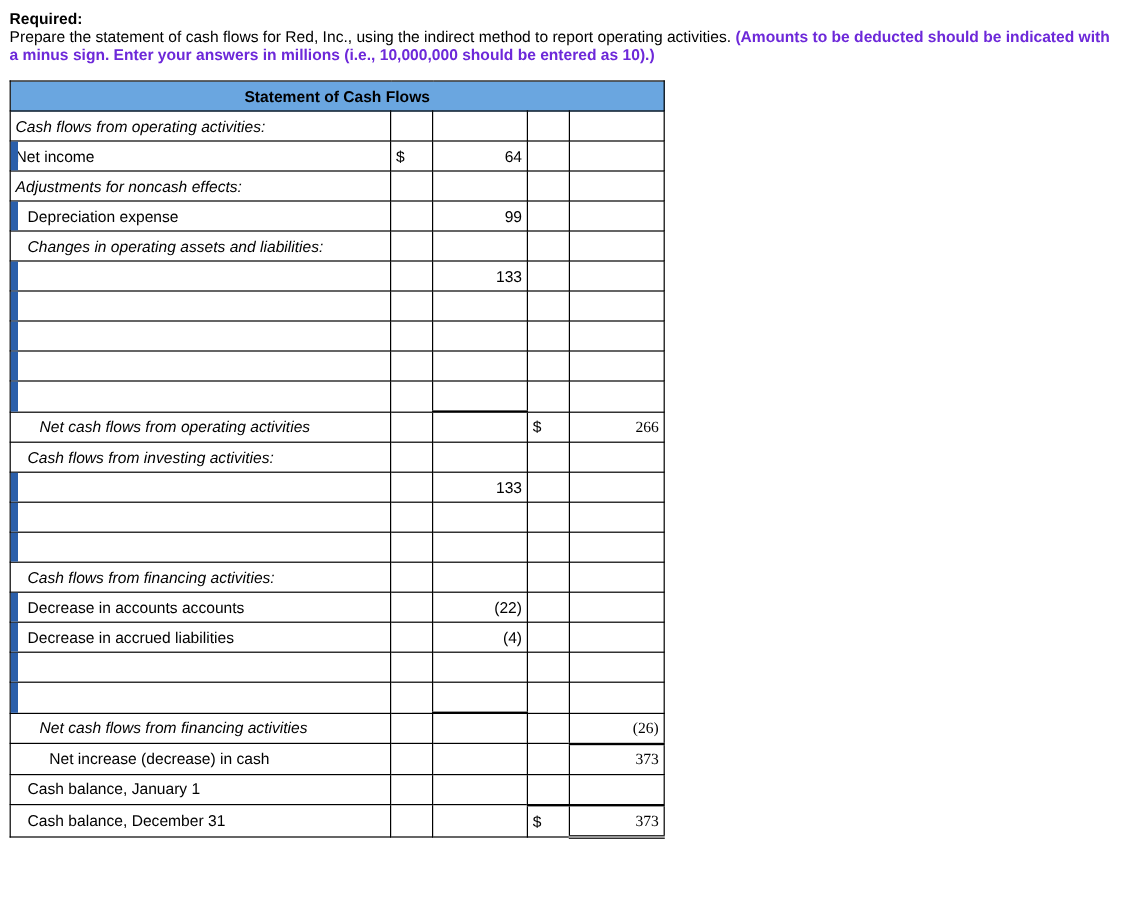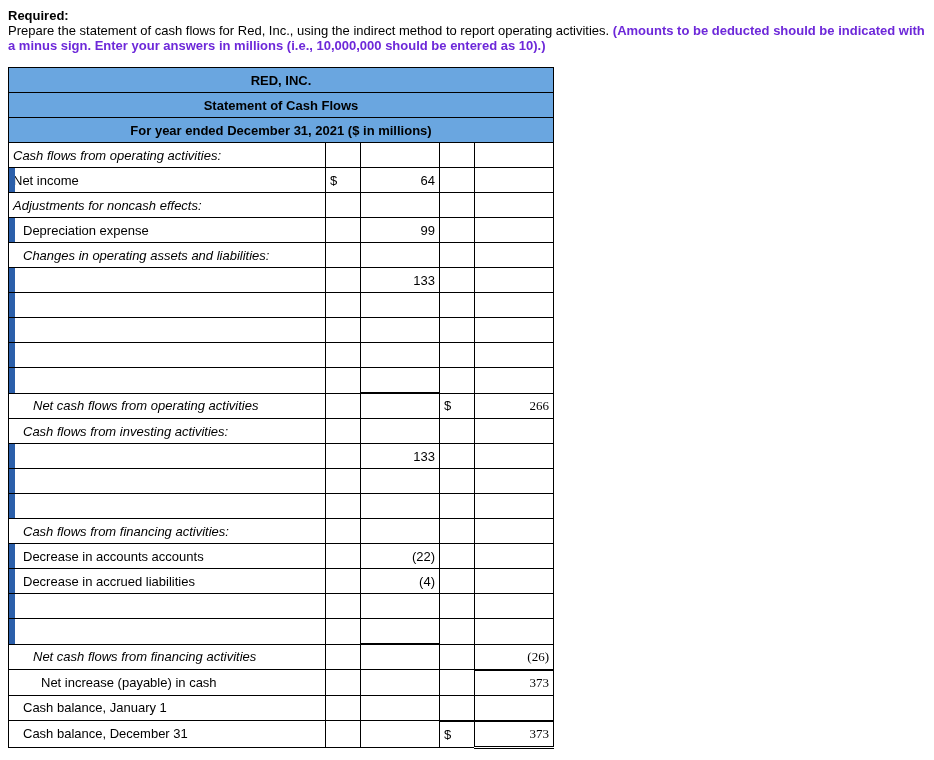--- a/index.html
+++ b/index.html
@@ -71,28 +71,22 @@
 <body>
 <div class="wrap">
 
 <div class="req-title">Required:</div>
 <div class="req-text">
   <span>Prepare the statement of cash flows for Red, Inc., using the indirect method to report operating activities. </span><span class="red-bold">(Amounts to be deducted should be indicated with a minus sign. Enter your answers in millions (i.e., 10,000,000 should be entered as 10).)</span>
 </div>
 
 <table class="cashflow">
   <tbody>
-        <tr>
-    <td class="blue-header col-label" colspan="5">RED, INC.</td>
-  </tr>
   <tr>
     <td class="blue-header" colspan="5">Statement of Cash Flows</td>
-  </tr>
-  <tr>
-    <td class="blue-header" colspan="5">For year ended December 31, 2021 ($ in millions)</td>
   </tr>
 
   <tr>
     <td class="col-label italic">Cash flows from operating activities:</td>
     <td class="col-sym1"></td>
           <td class="col-num1"></td>
           <td class="col-sym2"></td>
           <td class="col-num2"></td>
   </tr>
 
@@ -242,21 +236,21 @@
 
   <tr>
     <td class="col-label indent-2 italic">Net cash flows from financing activities</td>
     <td class="col-sym1"></td>
           <td class="col-num1 top-border"></td>
     <td class="col-sym2"></td>
     <td class="col-num2 num-cell">(26)</td>
   </tr>
 
   <tr>
-    <td class="col-label indent-3">Net increase (payable) in cash</td>
+    <td class="col-label indent-3">Net increase (decrease) in cash</td>
     <td class="col-sym1"></td>
           <td class="col-num1"></td>
     <td class="col-sym2"></td>
     <td class="col-num2 num-cell top-border">373</td>
   </tr>
 
   <tr>
     <td class="col-label indent-1">Cash balance, January 1</td>
     <td class="col-sym1"></td>
           <td class="col-num1"></td>

